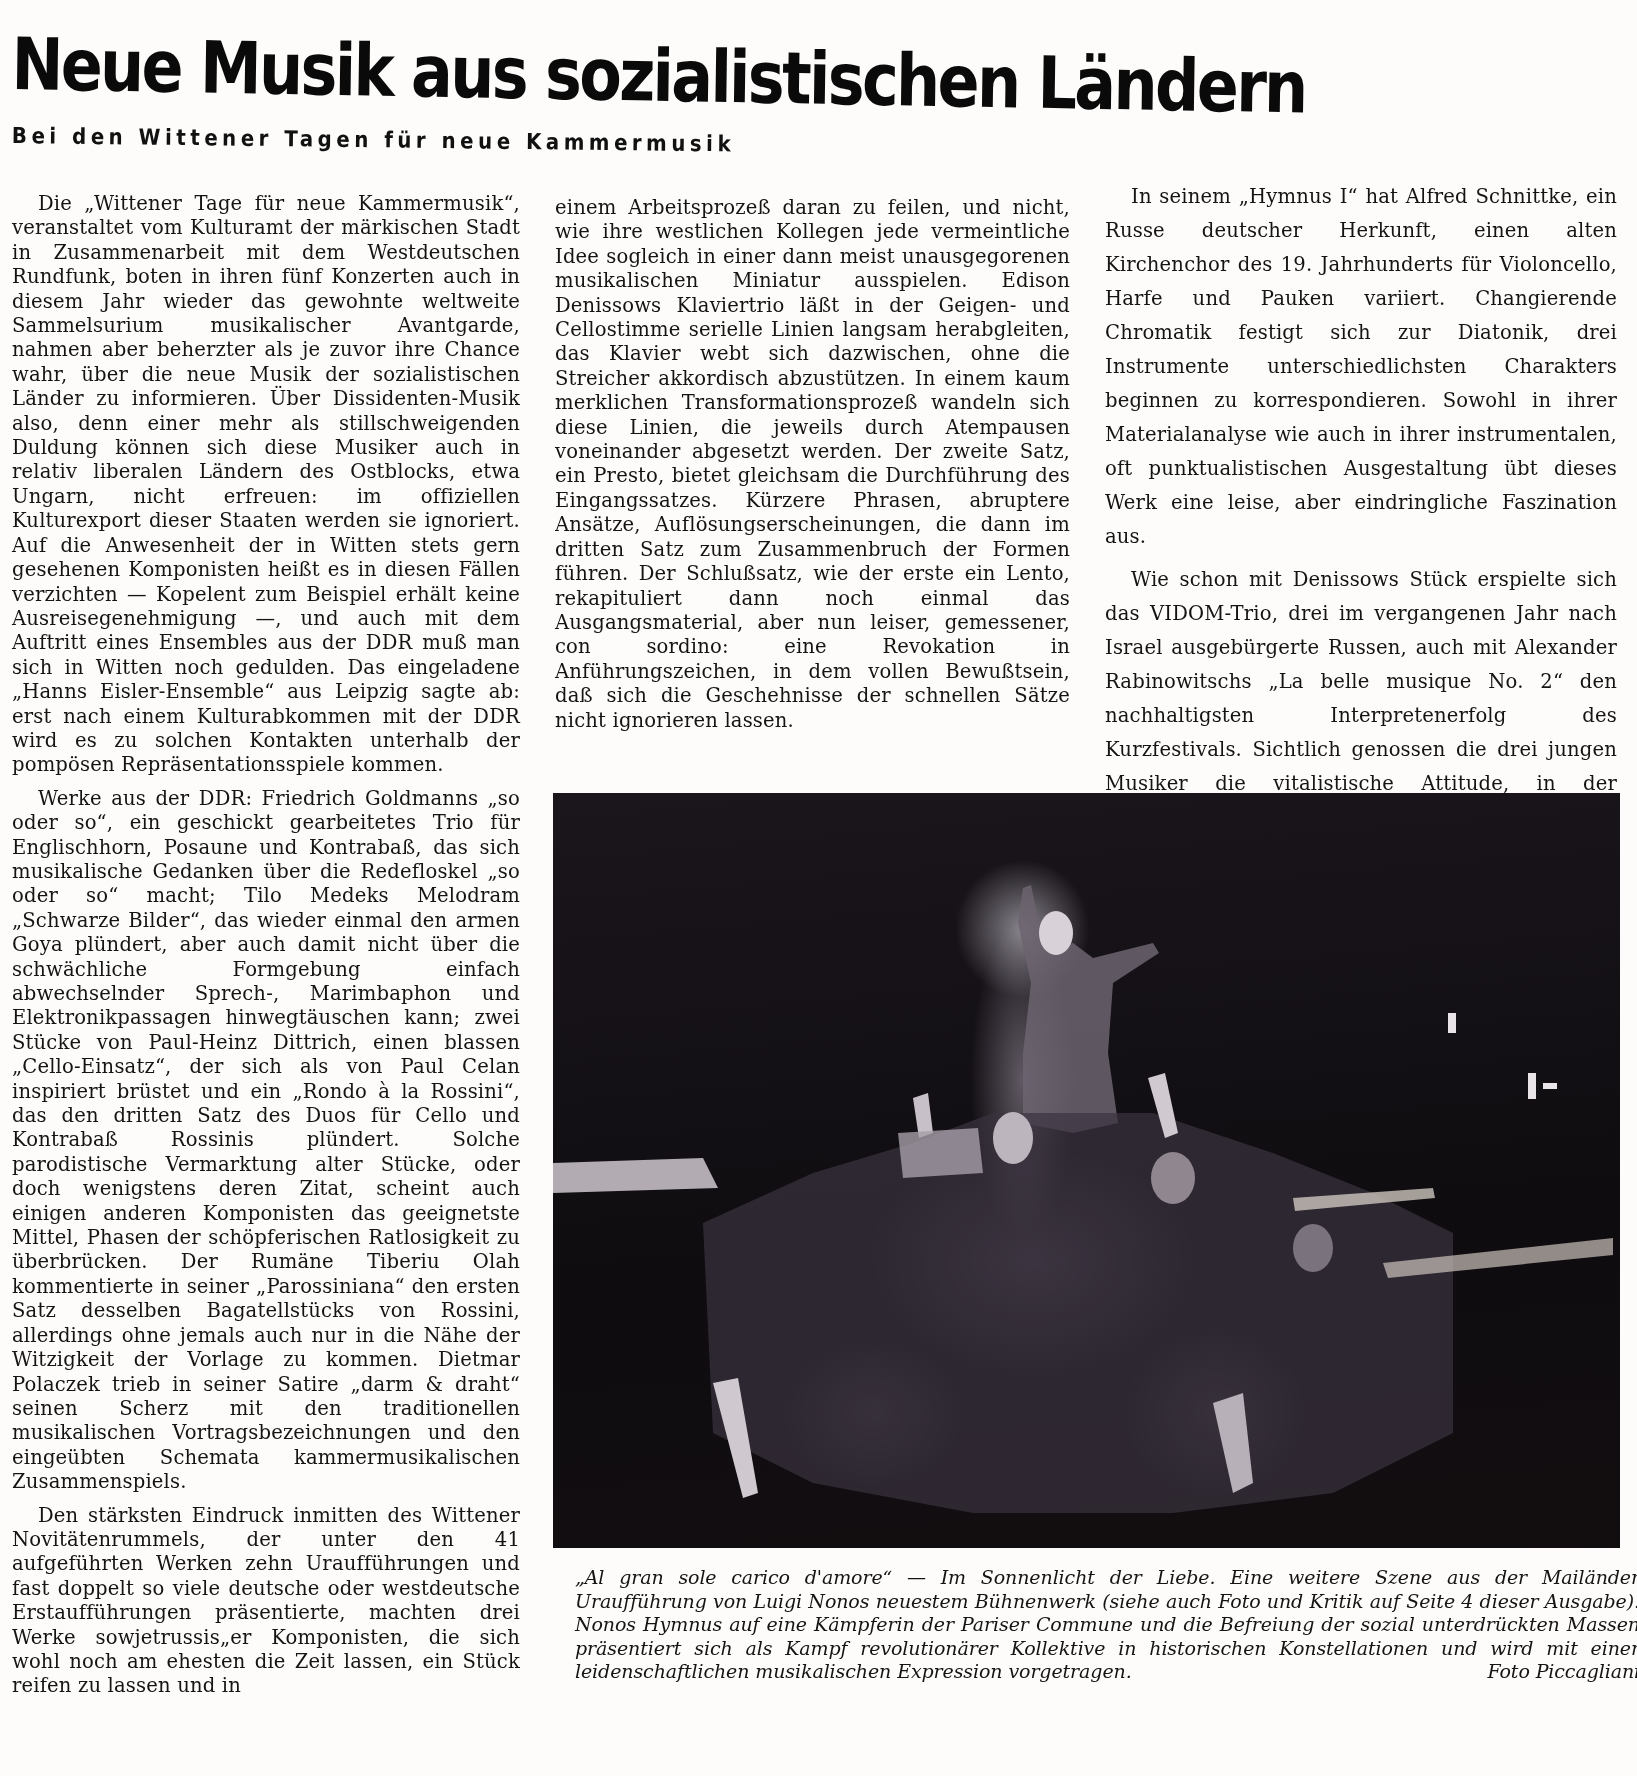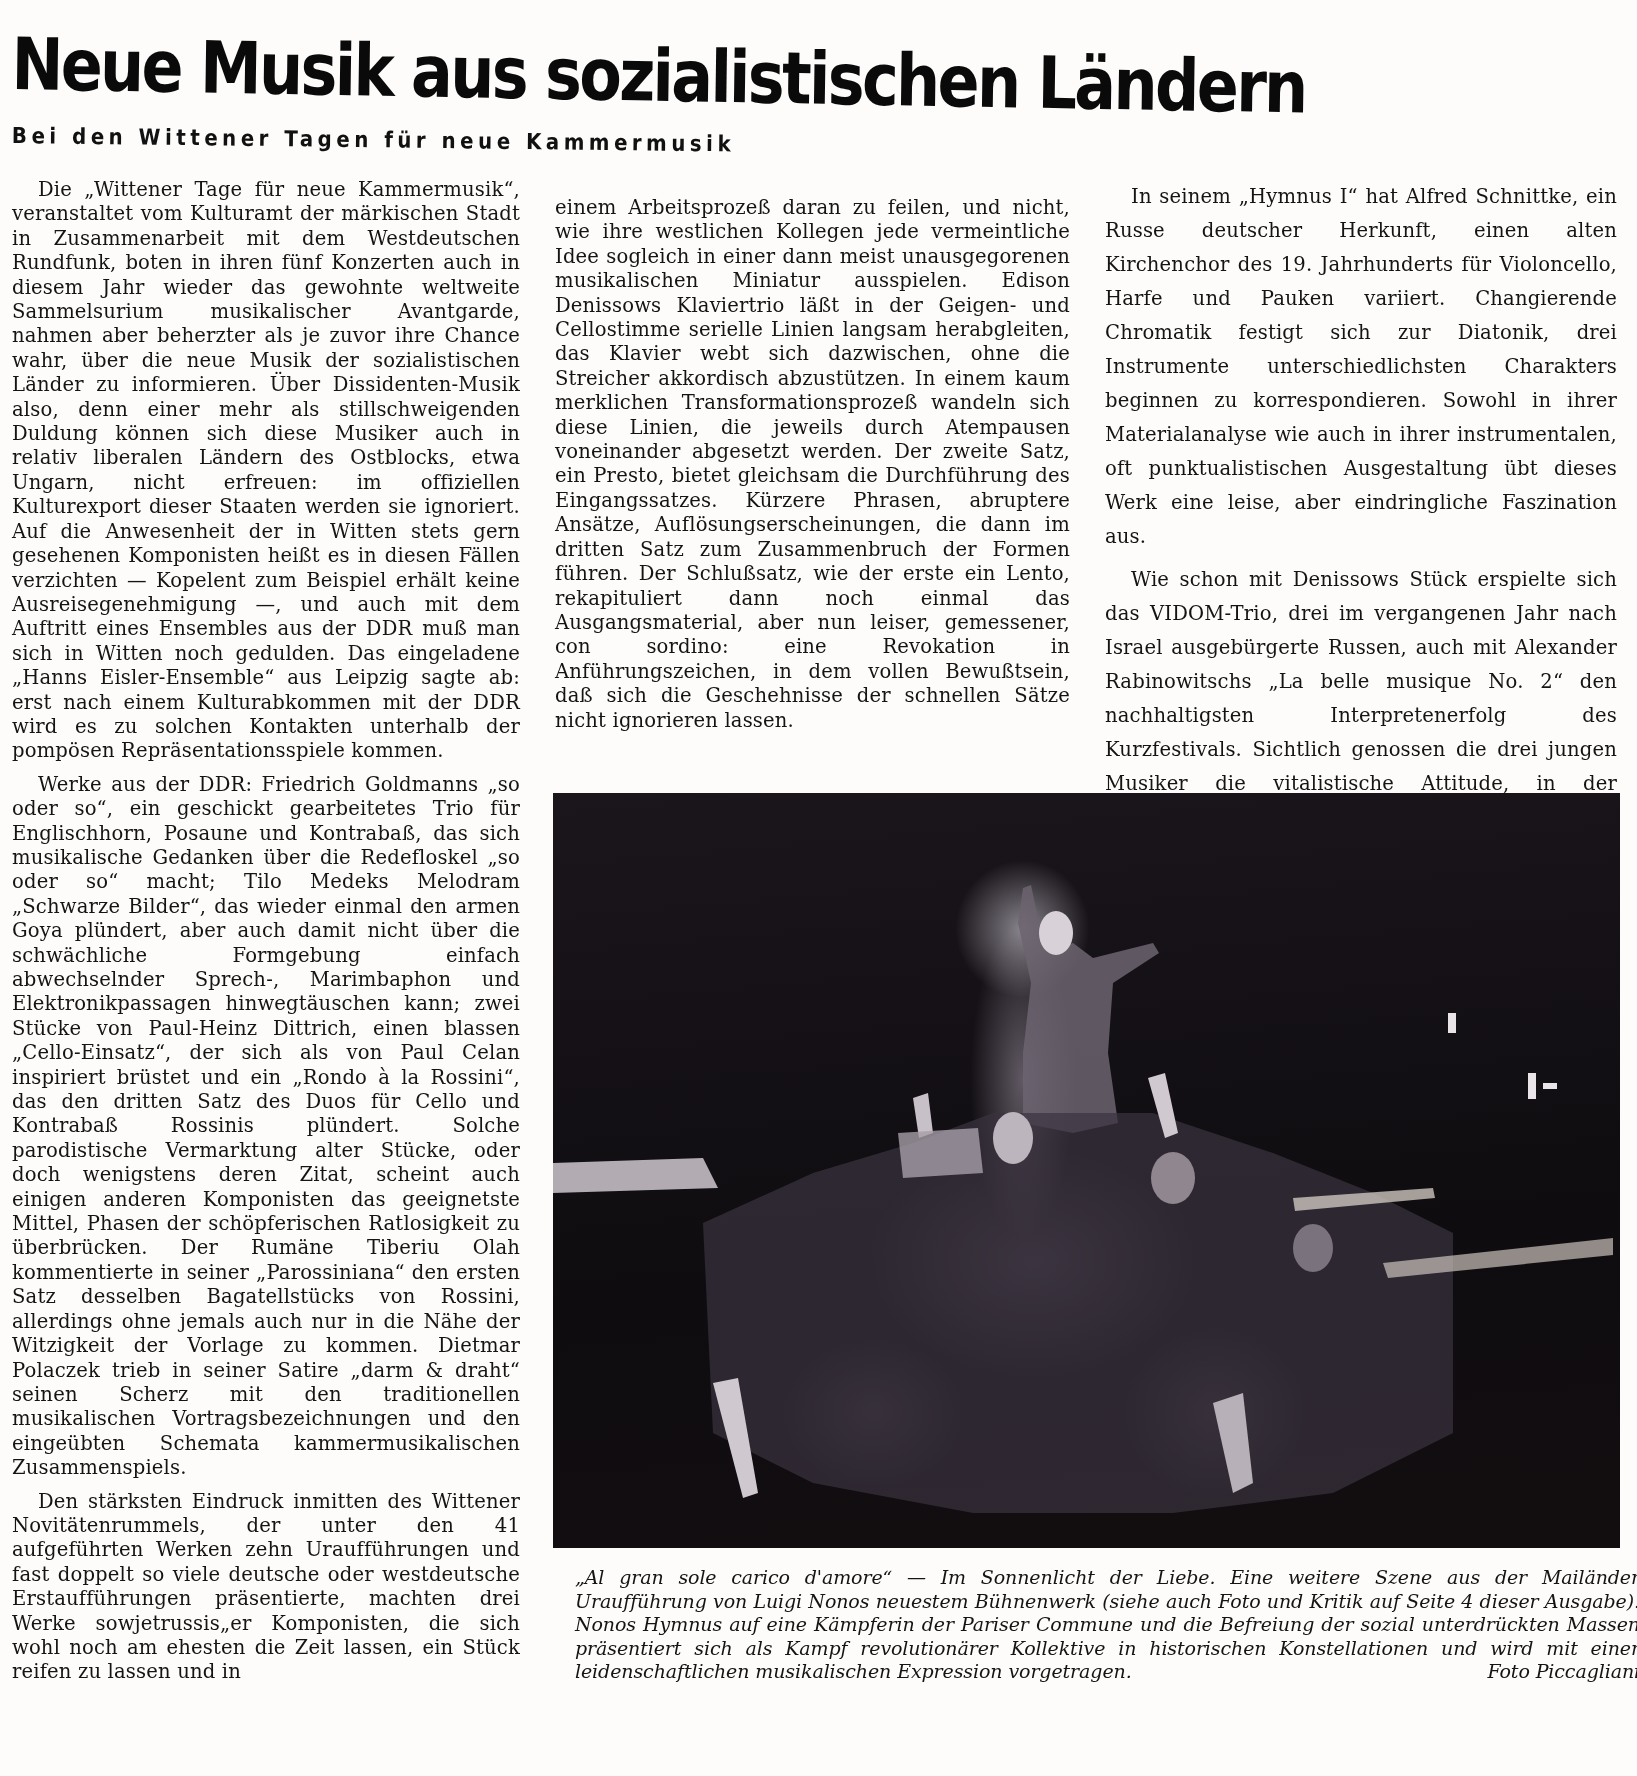--- a/index.html
+++ b/index.html
@@ -18,21 +18,21 @@
     font-family: "DejaVu Sans", "Liberation Sans", sans-serif; font-weight: bold;
     font-size: 22px; letter-spacing: 5px; color: #111;
     transform: scaleX(0.9) rotate(0.6deg); transform-origin: left top; white-space: nowrap;
   }
   .col {
     position: absolute; font-size: 19.6px; line-height: 24.4px; text-align: justify;
     hyphens: manual; letter-spacing: 0.15px;
   }
   .col p { margin: 0; text-indent: 26px; }
   .col p + p { margin-top: 9px; }
-  .col-left { left: 12px; top: 178px; width: 508px; }
+  .col-left { left: 12px; top: 192px; width: 508px; }
   .col-mid { left: 555px; top: 196px; width: 515px; }
   .col-right { left: 1105px; top: 180px; width: 512px; line-height: 34px; }
   .byline { text-align: left; font-style: italic; margin-top: -24px; }
   .photo {
     position: absolute; left: 553px; top: 793px; width: 1067px; height: 755px;
     background:
       radial-gradient(ellipse 9% 13% at 44% 18%, rgba(230,225,235,0.55), transparent 70%),
       radial-gradient(ellipse 7% 30% at 44% 38%, rgba(160,150,165,0.55), transparent 70%),
       radial-gradient(ellipse 22% 22% at 45% 62%, rgba(120,110,125,0.45), transparent 70%),
       radial-gradient(ellipse 12% 14% at 30% 82%, rgba(110,100,115,0.35), transparent 70%),

